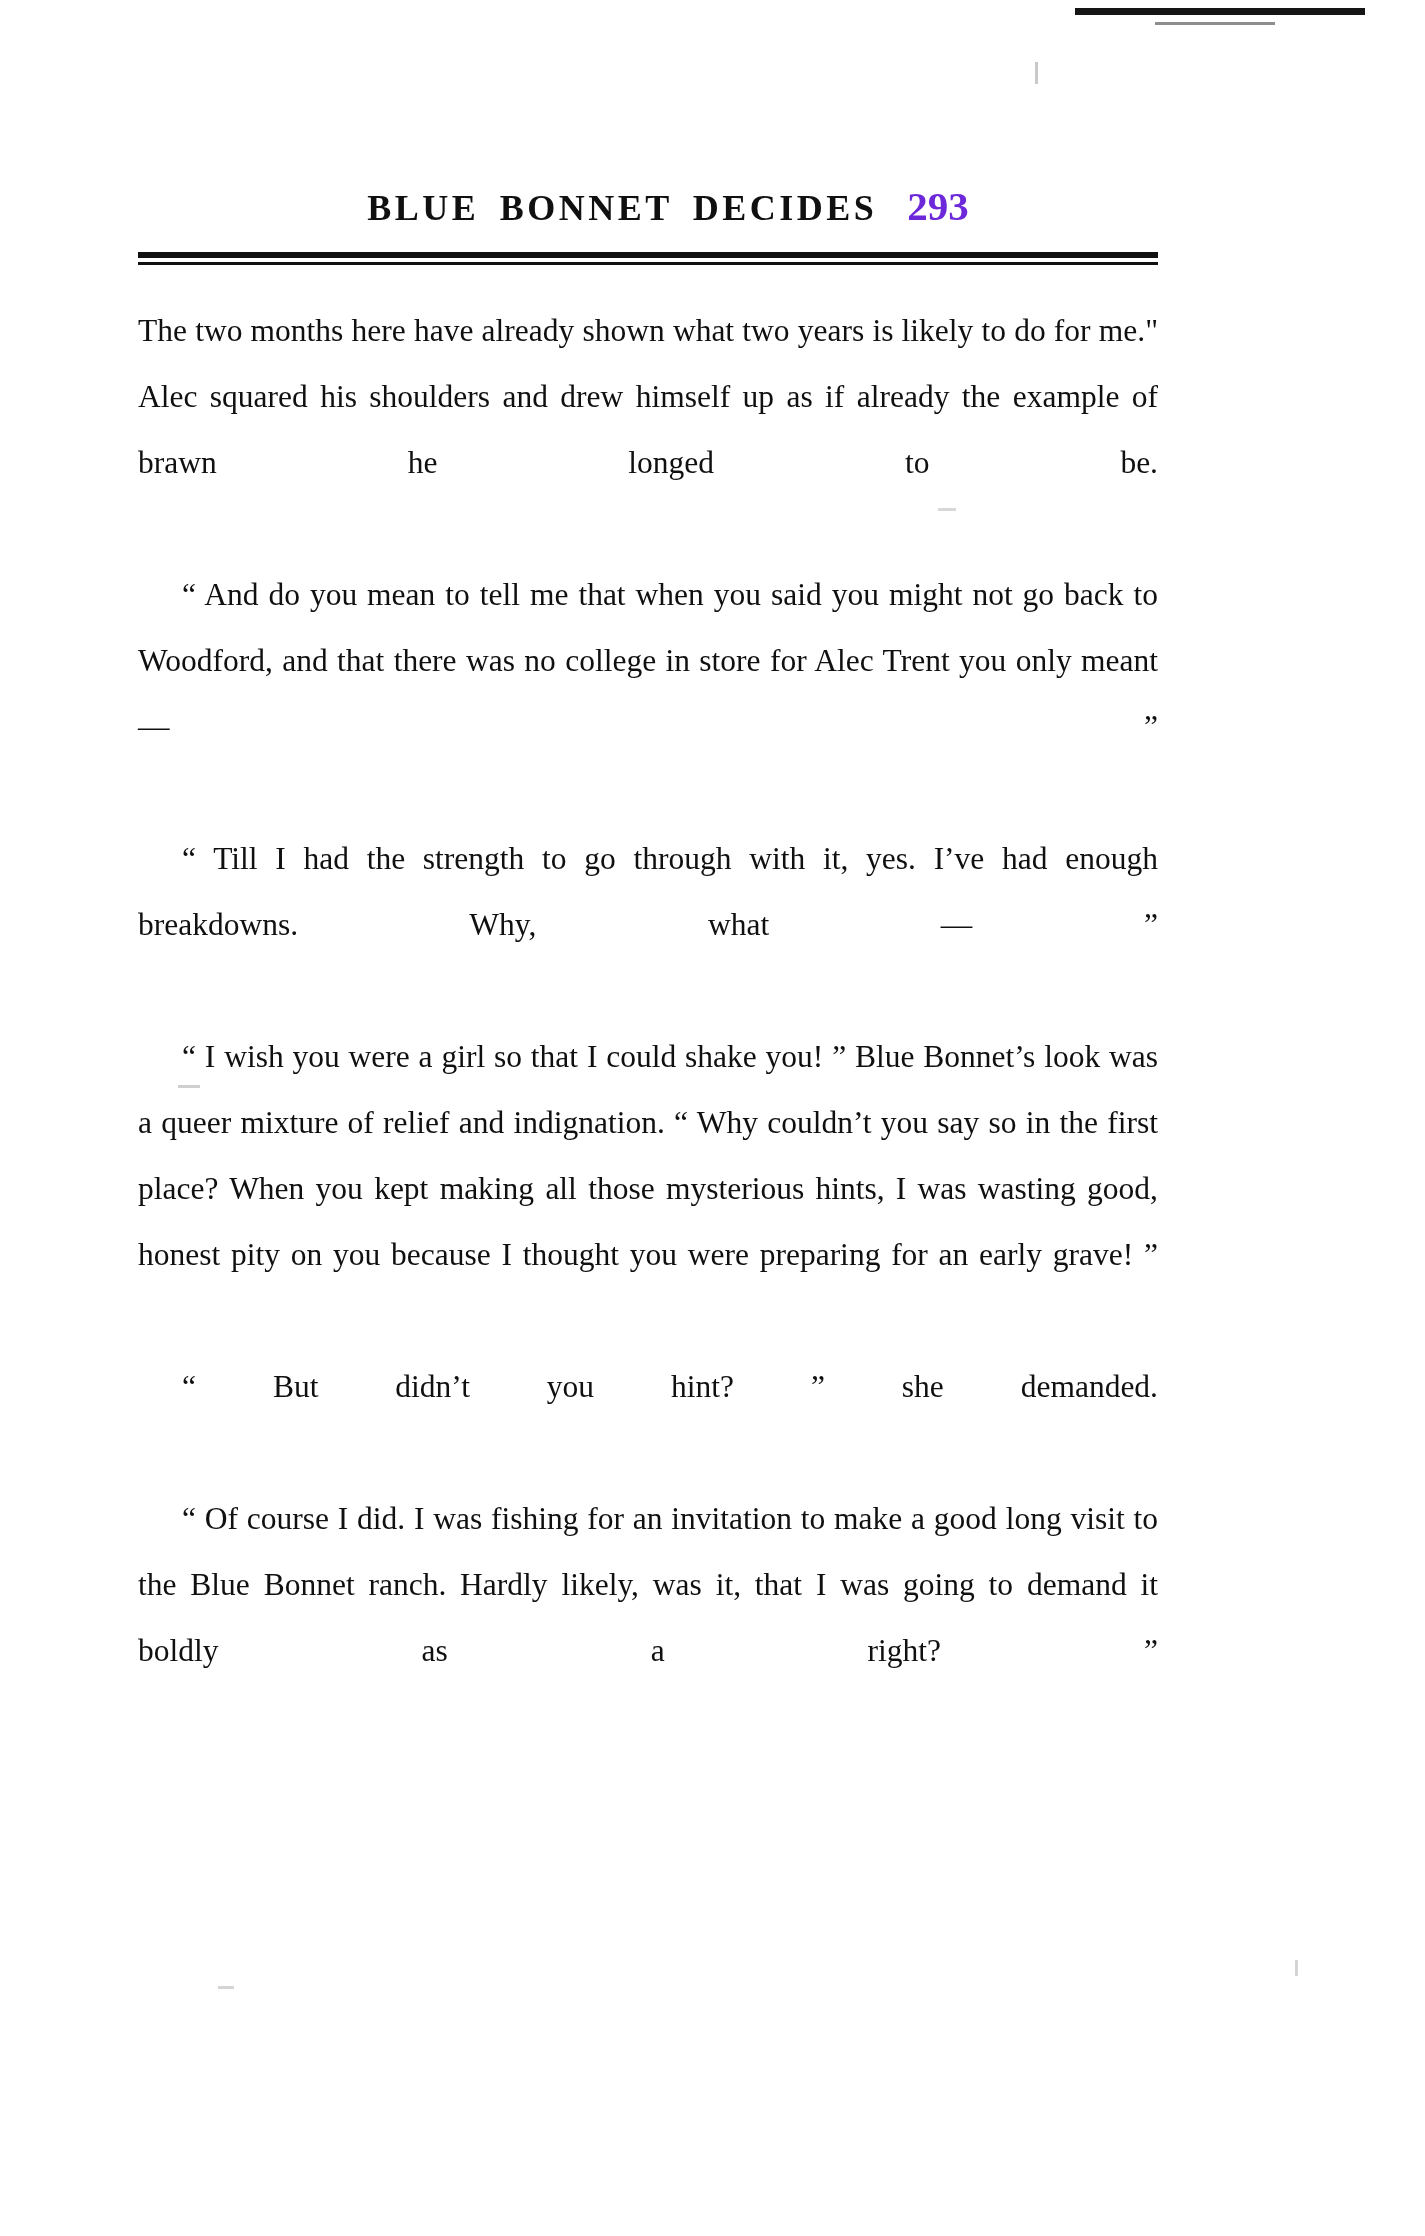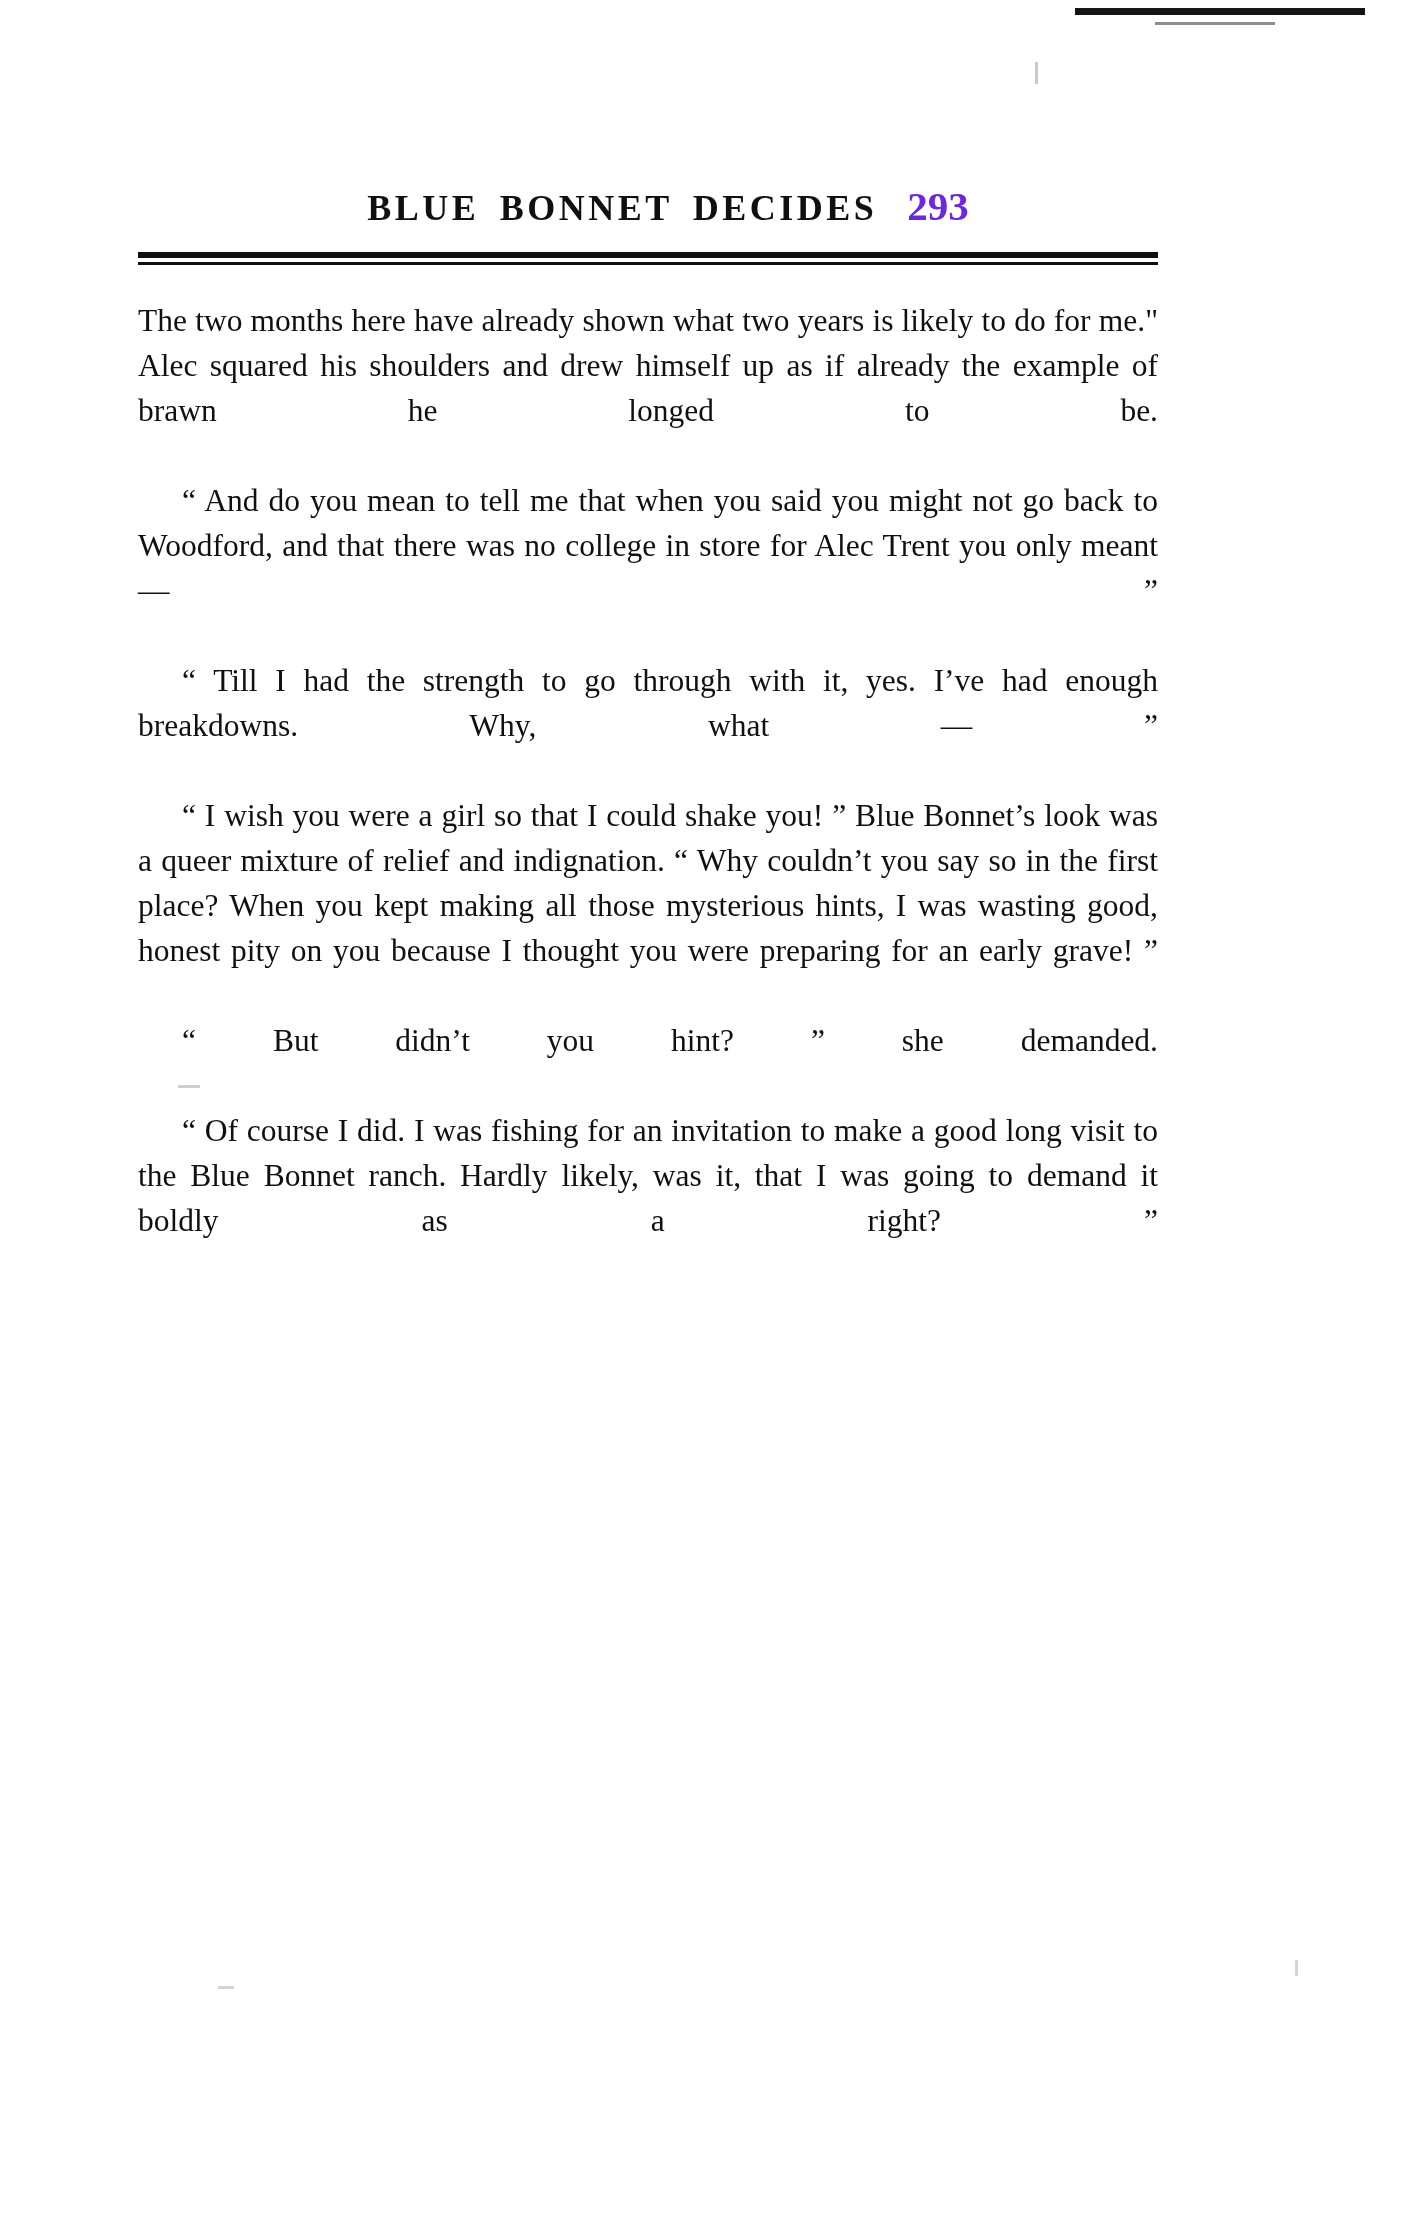--- a/index.html
+++ b/index.html
@@ -85,21 +85,21 @@
   .rule-thin {
     height: 3px;
     background: #101010;
     margin-top: 4px;
   }
 
   .body-text {
     margin-top: 33px;
     width: 1020px;
     font-size: 31.5px;
-    line-height: 45px;
+    line-height: 66px;
     text-align: justify;
     text-justify: inter-word;
     color: #101010;
     font-family: "Liberation Serif", serif;
   }
 
   .body-text p {
     margin: 0;
     text-indent: 44px;
   }

